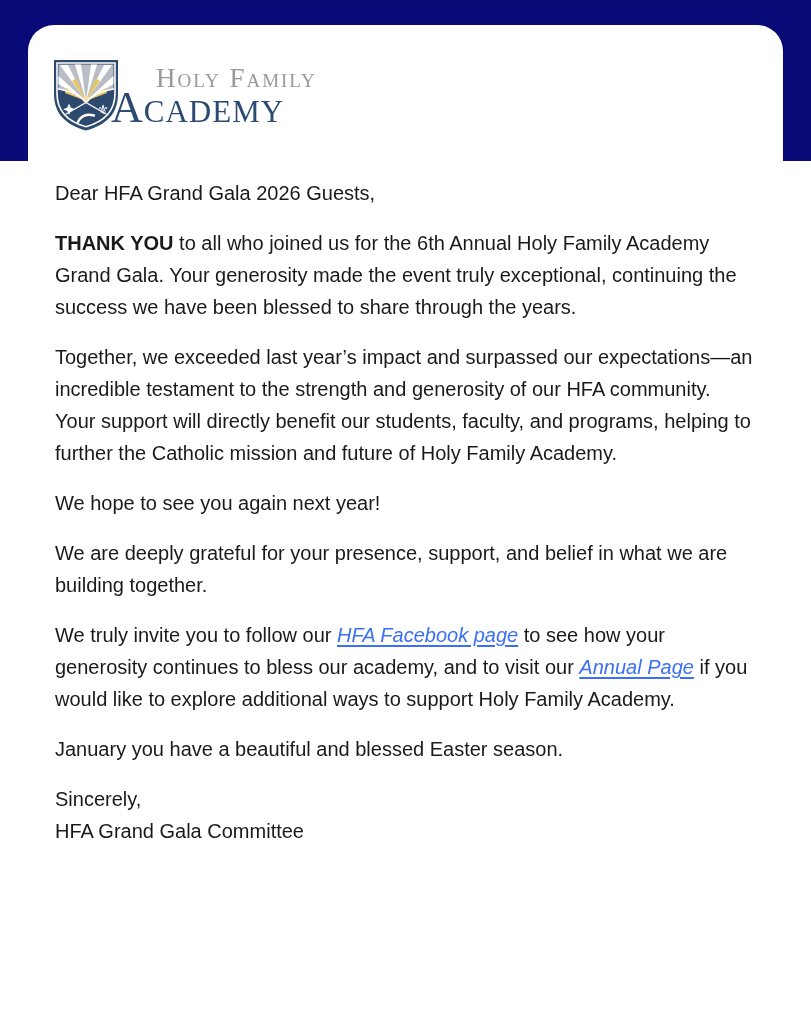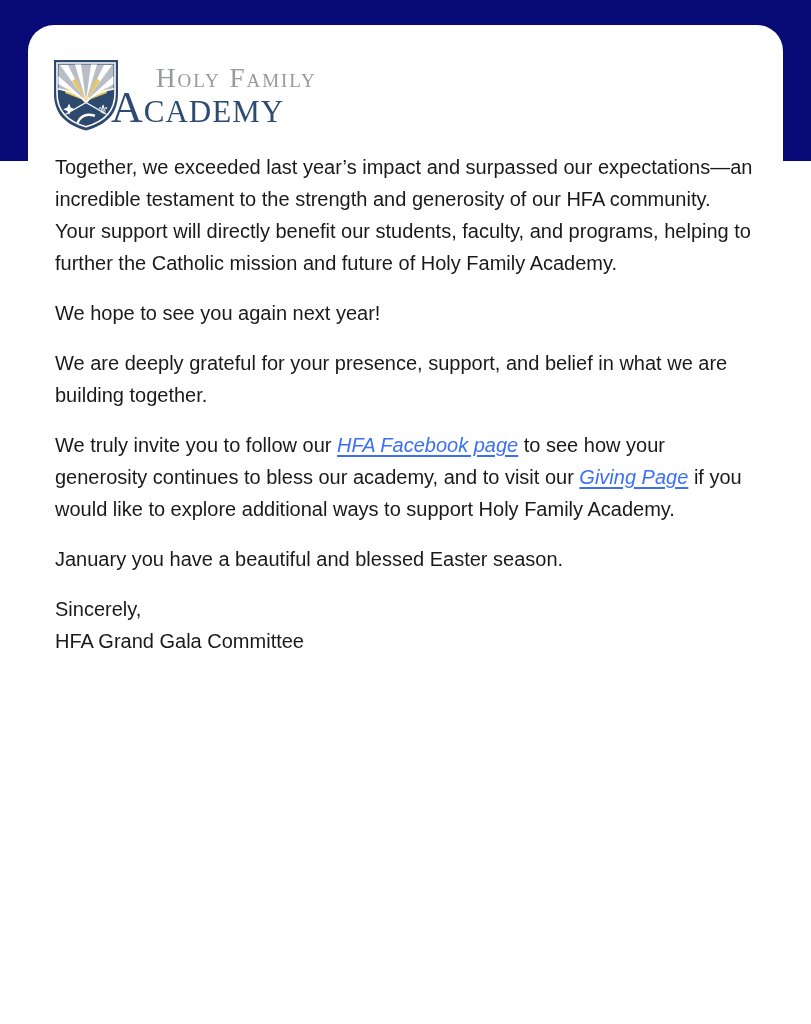--- a/index.html
+++ b/index.html
@@ -75,30 +75,32 @@
 
         <path d="M28,65 Q32.5,55.5 44,58.5" fill="none" stroke="#ffffff" stroke-width="2.4" stroke-linecap="round"></path>
       </svg>
       <div class="logo-text">
         <div class="logo-line1">Holy Family</div>
         <div class="logo-line2">Academy</div>
       </div>
     </div>
 
     <div class="letter">
+      <p class="greeting">Dear HFA Grand Gala 2026 Guests,</p>
 
+      <p><strong>THANK YOU</strong><span> to all who joined us for the 6th Annual Holy Family Academy Grand Gala. Your generosity made the event truly exceptional, continuing the success we have been blessed to share through the years.</span></p>
 
       <p>Together, we exceeded last year’s impact and surpassed our expectations—an incredible testament to the strength and generosity of our HFA community. Your support will directly benefit our students, faculty, and programs, helping to further the Catholic mission and future of Holy Family Academy.</p>
 
       <p>We hope to see you again next year!</p>
 
       <p>We are deeply grateful for your presence, support, and belief in what we are building together.</p>
 
 
-      <p><span>We truly invite you to follow our </span><a href="#" class="link">HFA Facebook page</a><span> to see how your generosity continues to bless our academy, and to visit our </span><a href="#" class="link">Giving Page</a><span> if you would like to explore additional ways to support Holy Family Academy.</span></p>
+      <p><span>We truly invite you to follow our </span><a href="#" class="link">HFA Facebook page</a><span> to see how your generosity continues to bless our academy, and to visit our </span><a href="#" class="link">Annual Page</a><span> if you would like to explore additional ways to support Holy Family Academy.</span></p>
 
       <p>January you have a beautiful and blessed Easter season.</p>
 
       <p class="closing"><span>Sincerely,</span><br><span>HFA Grand Gala Committee</span></p>
     </div>
 
   </div>
 </div>
 
 </body></html>

